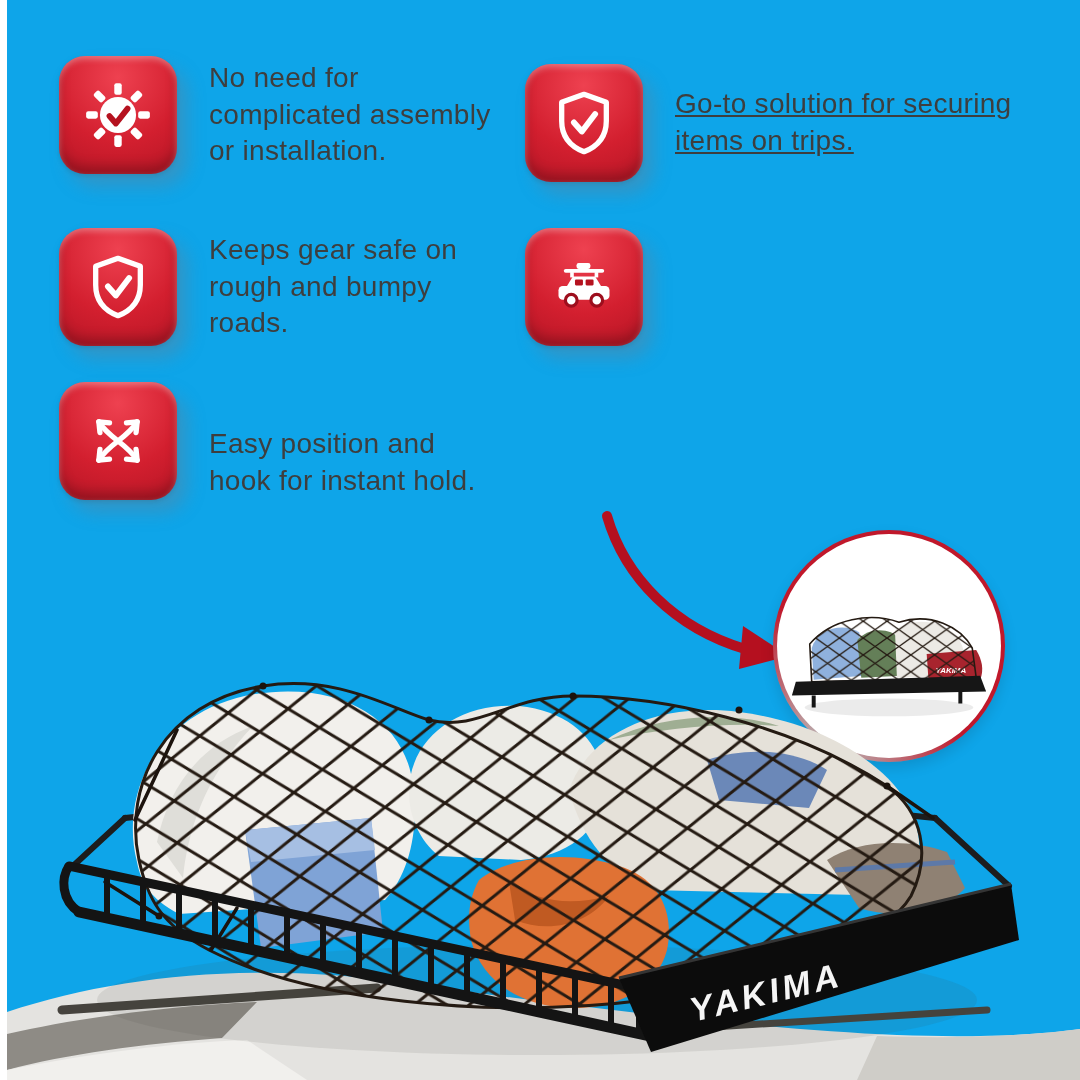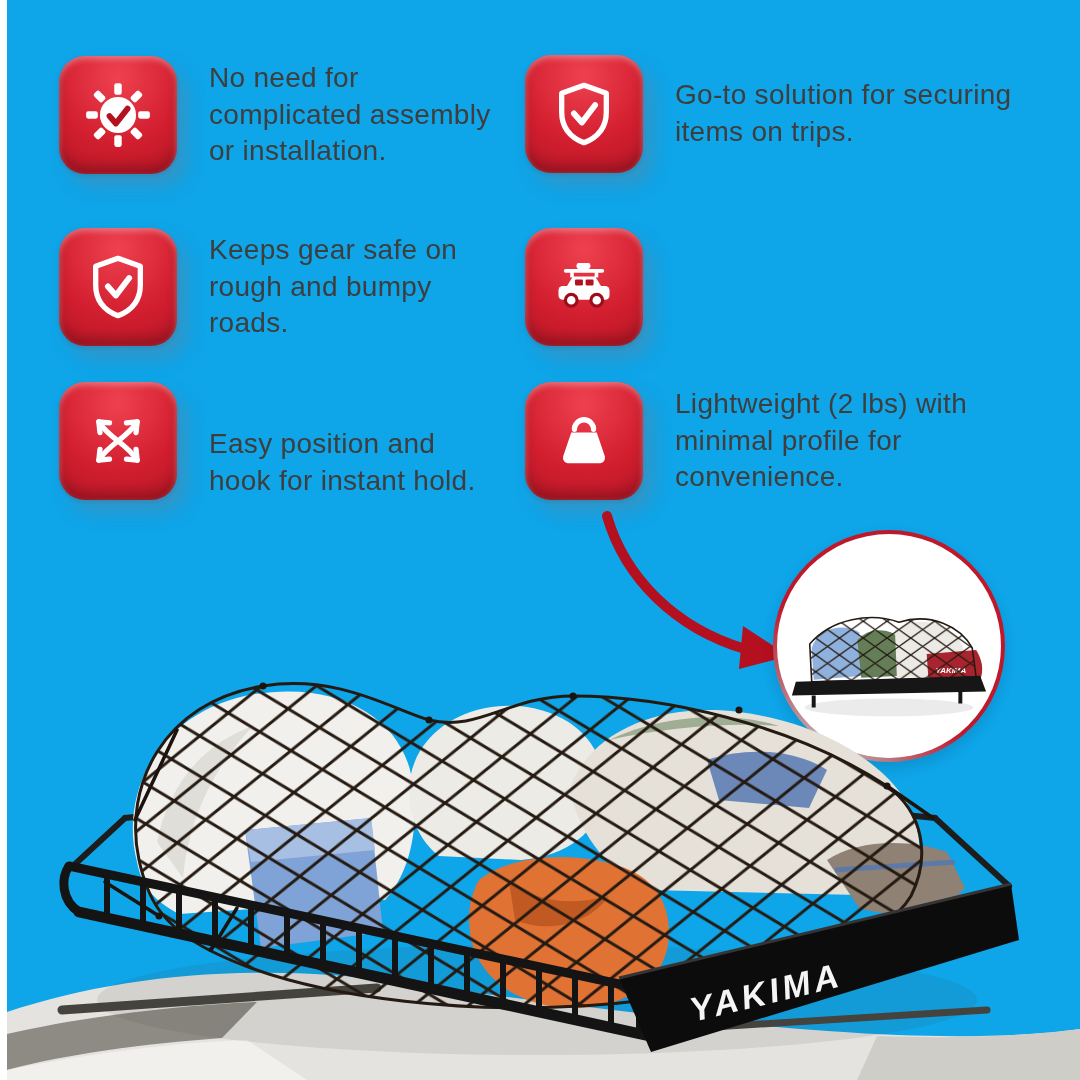--- a/index.html
+++ b/index.html
@@ -85,21 +85,21 @@
           <path d="M14 14 C24 30 40 34 50 50"></path>
           <path d="M40 49 L50 50 L49 40"></path>
           <path d="M15 24 L14 14 L24 15"></path>
         </g>
       </svg>
     </div>
     <div class="ftext">Easy position and
 hook for instant hold.</div>
   </div>
 
-  <div class="feature" style="left:518px;top:55px;">
+  <div class="feature" style="left:518px;top:64px;text-decoration:underline;">
     <div class="badge">
       <svg viewBox="0 0 64 64">
         <path d="M32 5 L53 12.5 V30 C53 45.5 43.5 54.5 32 59 C20.5 54.5 11 45.5 11 30 V12.5 Z" fill="none" stroke="#ffffff" stroke-width="5" stroke-linejoin="round"></path>
         <path d="M22.5 31.5 l7.5 8.5 l12.5 -16.5" fill="none" stroke="#ffffff" stroke-width="5.5" stroke-linecap="round" stroke-linejoin="round"></path>
       </svg>
     </div>
     <div class="ftext">Go-to solution for securing
 items on trips.</div>
   </div>
 
@@ -115,31 +115,20 @@
           <path d="M16 31 l5.5 -9 h21 l5.5 9 z"></path>
         </g>
         <rect x="23.5" y="25" width="7.5" height="5.5" rx="1" fill="#b5121f"></rect>
         <rect x="33.5" y="25" width="7.5" height="5.5" rx="1" fill="#b5121f"></rect>
         <circle cx="20" cy="44.5" r="5.5" fill="#ffffff" stroke="#9d0e1d" stroke-width="3"></circle>
         <circle cx="44" cy="44.5" r="5.5" fill="#ffffff" stroke="#9d0e1d" stroke-width="3"></circle>
       </svg>
     </div>
   </div>
 
-  <div class="feature" style="left:518px;top:382px;">
-    <div class="badge">
-      <svg viewBox="0 0 64 64">
-        <path d="M23 21 a9 9 0 0 1 18 0" fill="none" stroke="#ffffff" stroke-width="5" stroke-linecap="round"></path>
-        <path d="M20 24 L44 24 L51.5 46 C52.5 50 50 53 46 53 L18 53 C14 53 11.5 50 12.5 46 Z" fill="#ffffff"></path>
-      </svg>
-    </div>
-    <div class="ftext">Lightweight (2 lbs) with
-minimal profile for
-convenience.</div>
-  </div>
 
   <div class="arrow-wrap">
     <svg viewBox="0 0 230 180" width="230" height="180">
       <path d="M30 10 C48 72 98 122 168 143" fill="none" stroke="#b5101f" stroke-width="10" stroke-linecap="round"></path>
       <polygon points="166,120 212,150 162,163" fill="#b5101f"></polygon>
     </svg>
   </div>
 
   <div class="inset">
     <div class="inset-in">

